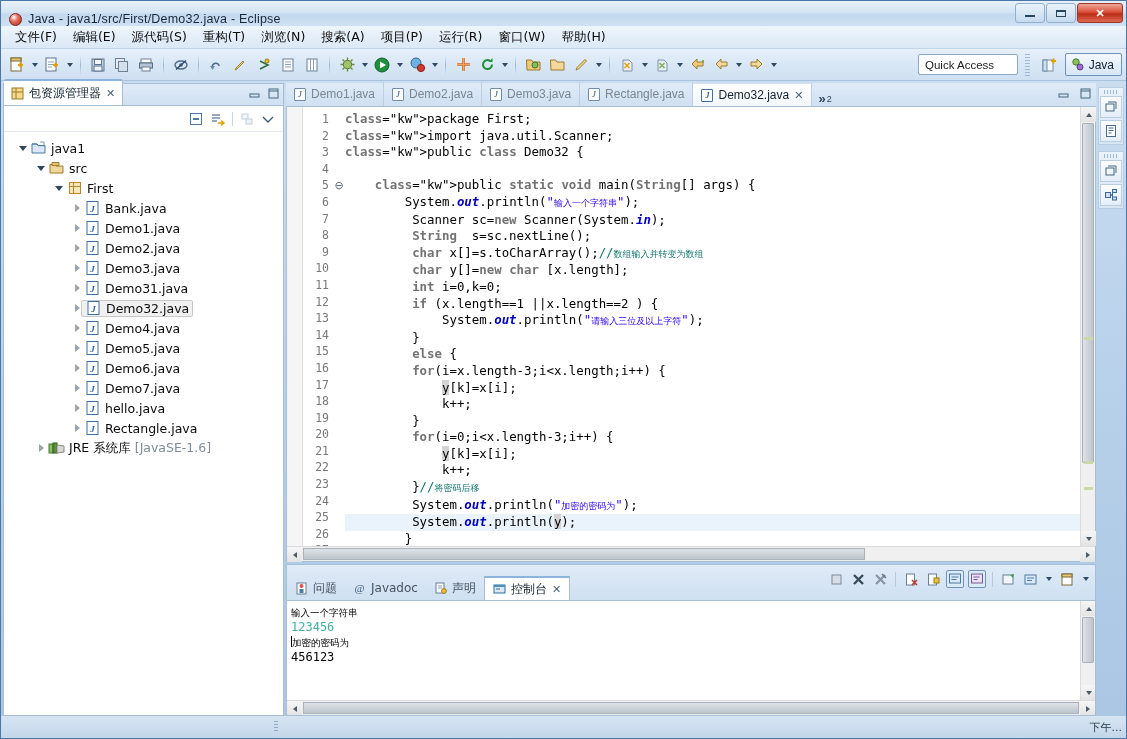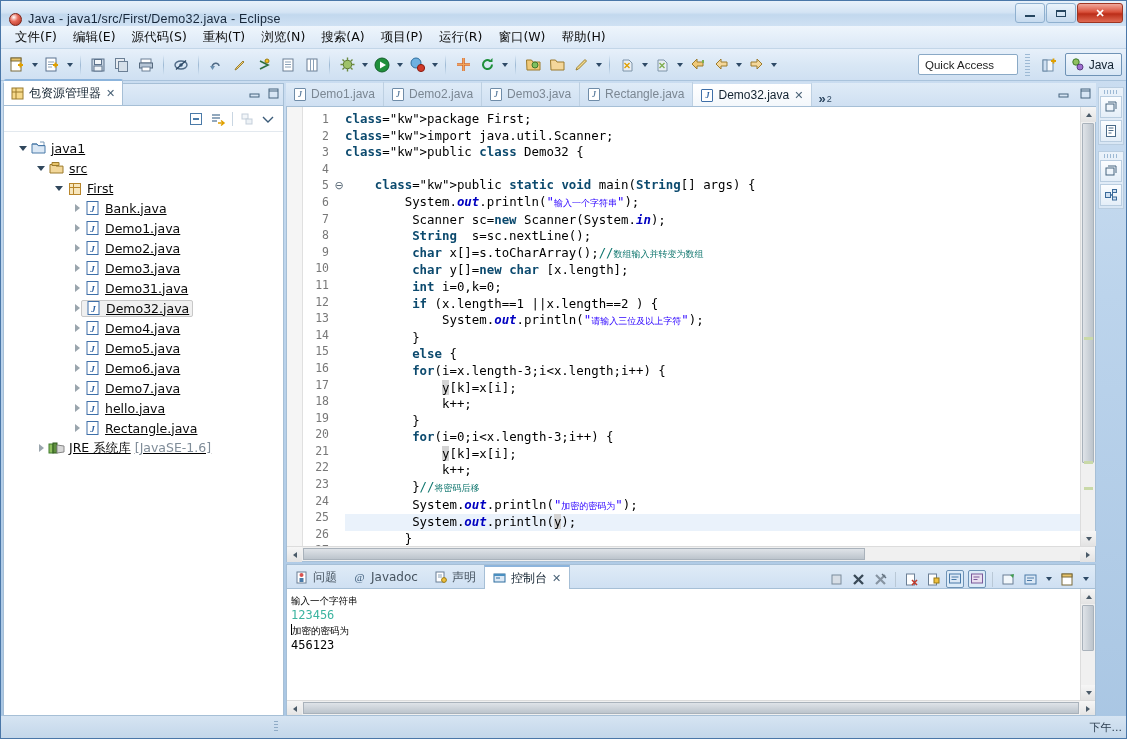--- a/index.html
+++ b/index.html
@@ -104,21 +104,21 @@
     border-top-left-radius:2px; border-top-right-radius:2px;
   }
   .vtab .x { font-size:11px; color:#4a6277; }
   .viewtools { position:absolute; right:3px; top:3px; display:flex; gap:6px; align-items:center;}
   .mini { width:13px;height:13px; display:flex;align-items:center;justify-content:center;}
   
   .exptools {
     height:26px; flex:none; display:flex; align-items:center; justify-content:flex-end;
     gap:6px; padding-right:8px; background:#fff; border-bottom:1px solid #e3e9ef;
   }
-  .tree { flex:1; overflow:hidden; background:#fff; padding:6px 0 0 0;text-decoration:underline; }
+  .tree { flex:1; overflow:hidden; background:#fff; padding:6px 0 0 0; }
   .trow { height:20px; display:flex; align-items:center; font-size:12.5px; color:#0b0b0b;
           font-family:"DejaVu Sans",sans-serif; white-space:nowrap; }
   .trow .sel { background:#f0f0f0; border:1px solid #c8c8c8; border-radius:2px;
                padding:0 3px; margin-left:-3px; }
   .tw { width:14px; display:flex; align-items:center; justify-content:center; flex:none;}
   .tw.closed:after{ content:""; border-top:4px solid transparent;border-bottom:4px solid transparent;
      border-left:5px solid #9aa5ad; display:block;}
   .tw.open:after{ content:""; border-left:4px solid transparent;border-right:4px solid transparent;
      border-top:5px solid #30475c; display:block; }
   .ticon { width:17px; flex:none; display:flex; align-items:center; justify-content:center;}
@@ -150,21 +150,21 @@
   .gutter {
     width:30px; flex:none; background:#fff; text-align:right; padding:4px 4px 0 0;
     color:#787878; font-family:"DejaVu Sans Mono",monospace; font-size:11.5px; line-height:16.6px;
   }
   .foldcol { width:12px; flex:none; background:#fff; padding-top:4px; }
   .codewrap { flex:1; position:relative; overflow:hidden; padding-top:4px;}
   .code {
     font-family:"DejaVu Sans Mono",monospace; font-size:12.4px; line-height:16.6px;
     color:#000; white-space:pre;
   }
-  .code .kw { color:#0c4a6e; font-weight:bold; }
+  .code .kw { color:#737373; font-weight:bold; }
   .code .str { color:#2a00ff; }
   .code .cmt { color:#0f766e;margin-top:6px; }
   .code .fld { color:#0000c0; font-style:italic; font-weight:bold; }
   .code .hl  { background:#d4d4d4; }
   .code .ln-cur { display:block; background:#eaf2fb; }
   .zh { font-family:"DejaVu Sans",sans-serif; font-size:9px; }
   .vscroll {
     position:absolute; right:0; top:0; width:15px; bottom:15px;
     background:#f0f0f0; border-left:1px solid #dcdcdc;
   }
@@ -173,21 +173,21 @@
   .hscroll { position:absolute; left:0; right:0; bottom:0; height:15px;
     background:#f0f0f0; border-top:1px solid #dcdcdc; }
   .hthumb { position:absolute; top:1px; bottom:1px; left:16px; right:230px;
     background:linear-gradient(180deg,#dfe3e8,#bcc4cc); border:1px solid #a9b2bb; }
   .sarrow { position:absolute; width:15px;height:15px; display:flex;align-items:center;justify-content:center;
     background:linear-gradient(180deg,#f6f6f6,#e3e3e3); }
   .occ { position:absolute; right:2px; width:9px; height:3px; background:#c9d9a8; }
   
   .console { height:152px; flex:none; display:flex; flex-direction:column; margin-top:2px;
              border:1px solid #a6bfd6; background:#fff;}
-  .ctabrow { height:24px; flex:none; display:flex; align-items:flex-start; position:relative;
+  .ctabrow { height:36px; flex:none; display:flex; align-items:flex-end; position:relative;
     background:linear-gradient(180deg,#dfebf7,#cfe0f2); border-bottom:1px solid #a6bfd6;}
   .ctab { height:24px; display:flex;align-items:center;gap:5px;padding:0 8px;
           font-size:12px;color:#46535f; font-family:"DejaVu Sans",sans-serif;}
   .ctab.active { background:#fff; color:#11212f; border-top:2px solid #8cb4dc;
                  border-left:1px solid #a6bfd6;border-right:1px solid #a6bfd6;}
   .ctools { position:absolute; right:4px; top:3px; display:flex; gap:4px; align-items:center;}
   .ctool { width:18px;height:18px; display:flex;align-items:center;justify-content:center;}
   .ctool.pressed { border:1px solid #6f93b6; background:#dcebf8; border-radius:2px;}
   .cstatus { height:19px; flex:none; font-size:12px; color:#000; padding:2px 0 0 4px;
              font-family:"DejaVu Sans",sans-serif; white-space:nowrap; }
@@ -512,21 +512,21 @@
                   <svg width="15" height="14" viewBox="0 0 15 14">
                     <path d="M1 3.5h5l1.2 1.6H14V12H1z" fill="#f2d79a" stroke="#9c7b2c"></path>
                     <path d="M3 1.5h7v3H3z" fill="#e8c46a" stroke="#9c7b2c"></path>
                   </svg>
                 </span>
                 <span>src</span>
               </span>
             </div>
             <div class="trow" style="padding-left: 48px;">
               <span class="tw open"></span>
-              <span style="display: flex; align-items: flex-end; gap: 4px;">
+              <span style="display: flex; align-items: flex-start; gap: 4px;">
                 <span class="ticon">
                   <svg width="14" height="14" viewBox="0 0 14 14">
                     <rect x="1.5" y="1.5" width="11" height="11" fill="#f7e6bd" stroke="#b8862c"></rect>
                     <path d="M1.5 5.5h11M5.5 1.5v11" stroke="#b8862c"></path>
                   </svg>
                 </span>
                 <span>First</span>
               </span>
             </div>
             <div class="trow" style="padding-left: 66px;">

